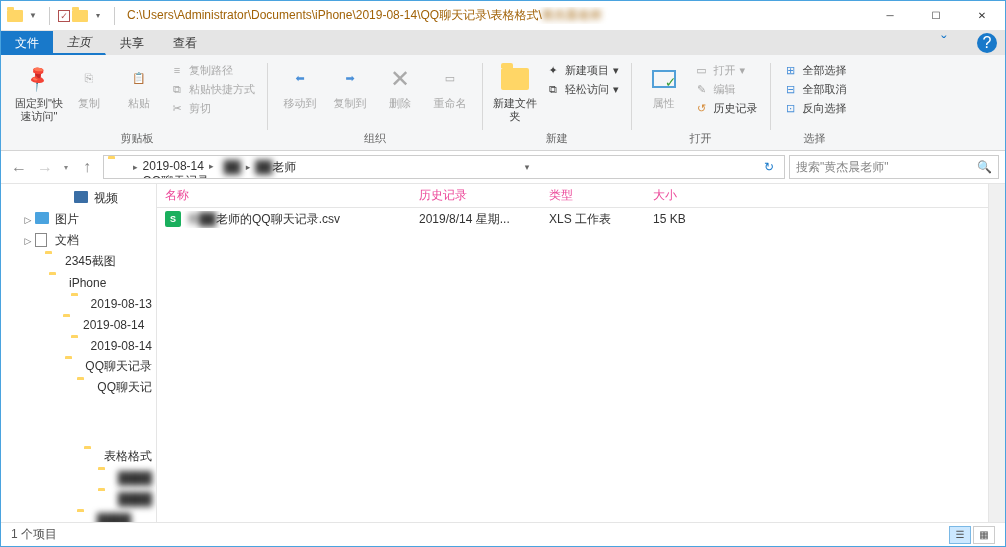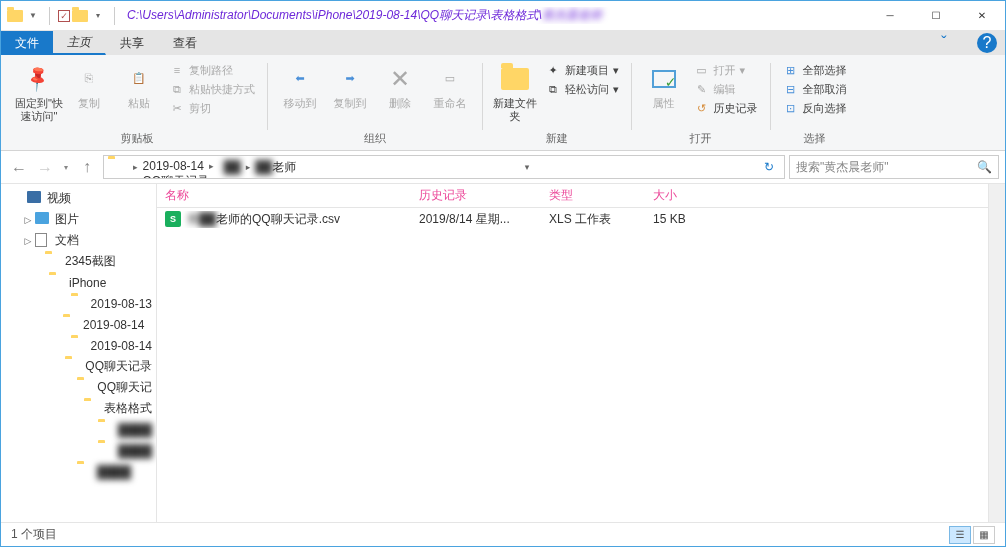--- a/index.html
+++ b/index.html
@@ -1,21 +1,21 @@
 <!DOCTYPE html>
 <html><head>
 <meta charset="utf-8">
 <style>
 * { margin: 0; padding: 0; box-sizing: border-box; font-family: "Microsoft YaHei", "Segoe UI", sans-serif; }
 body { width: 1006px; height: 547px; background: #fff; overflow: hidden; position: relative; border: 1px solid #4aa3df; }
 .titlebar { height: 30px; display: flex; align-items: center; background: #fff; border-bottom: 1px solid #e5e5e5; }
 .titlebar .qat { display: flex; align-items: center; gap: 2px; padding: 0 6px; }
 .titlebar .qat .ico { width: 16px; height: 16px; display: flex; align-items: center; justify-content: center; }
 .titlebar .divider { width: 1px; height: 18px; background: #ccc; margin: 0 6px; }
-.titlebar .path { font-size: 12px; color: #6d28d9; flex: 1; white-space: nowrap; overflow: hidden; font-style: italic; }
+.titlebar .path { font-size: 12px; color: #a16207; flex: 1; white-space: nowrap; overflow: hidden; }
 .titlebar .winbtns { display: flex; }
 .titlebar .winbtn { width: 46px; height: 30px; display: flex; align-items: center; justify-content: center; font-size: 10px; color: #333; }
 
 .tabs { height: 24px; display: flex; background: #e5e5e5; }
 .tab { padding: 0 14px; font-size: 12px; display: flex; align-items: center; border-right: 1px solid #e5e5e5; color: #333; }
 .tab.file { background: #1979ca; color: #fff; border: none; }
 .tab.active { border-bottom: 2px solid #1979ca; font-style: italic; }
 .tabs .spacer { flex: 1; }
 .tabs .help { width: 50px; display: flex; align-items: center; justify-content: center; color: #1979ca; }
 
@@ -276,21 +276,21 @@
     <span class="refresh">↻</span>
   </div>
   <div class="search">
     <span>搜索"黄杰晨老师"</span>
     <span class="sic">🔍</span>
   </div>
 </div>
 
 <div class="main">
   <div class="tree" id="tree">
-      <div class="tnode" style="padding-left: 12px;">
+      <div class="tnode" style="padding-left: 20px; margin-left: 39px;">
         <span class="tw"></span>
         <span class="fic"><span style="width:14px;height:12px;background:#3a6ea5;display:inline-block;border-radius:1px"></span></span>
         <span>视频</span>
       </div>
       <div class="tnode" style="padding-left: 20px;">
         <span class="tw">▷</span>
         <span class="fic"><span style="width:14px;height:12px;background:#4aa3df;display:inline-block;border-radius:1px"></span></span>
         <span>图片</span>
       </div>
       <div class="tnode" style="padding-left: 20px;">
@@ -326,21 +326,21 @@
       <div class="tnode" style="padding-left: 62px;">
         <span class="tw"></span>
         <span class="fic"><span class="folder-ico"></span></span>
         <span>QQ聊天记录</span>
       </div>
       <div class="tnode" style="padding-left: 76px;">
         <span class="tw"></span>
         <span class="fic"><span class="folder-ico"></span></span>
         <span>QQ聊天记</span>
       </div>
-      <div class="tnode" style="padding-left: 76px;">
+      <div class="tnode" style="padding-left: 76px; margin-top: 48px;">
         <span class="tw"></span>
         <span class="fic"><span class="folder-ico"></span></span>
         <span>表格格式</span>
       </div>
       <div class="tnode" style="padding-left: 90px;">
         <span class="tw"></span>
         <span class="fic"><span class="folder-ico"></span></span>
         <span><span class="blur">████</span></span>
       </div>
       <div class="tnode" style="padding-left: 90px;">

